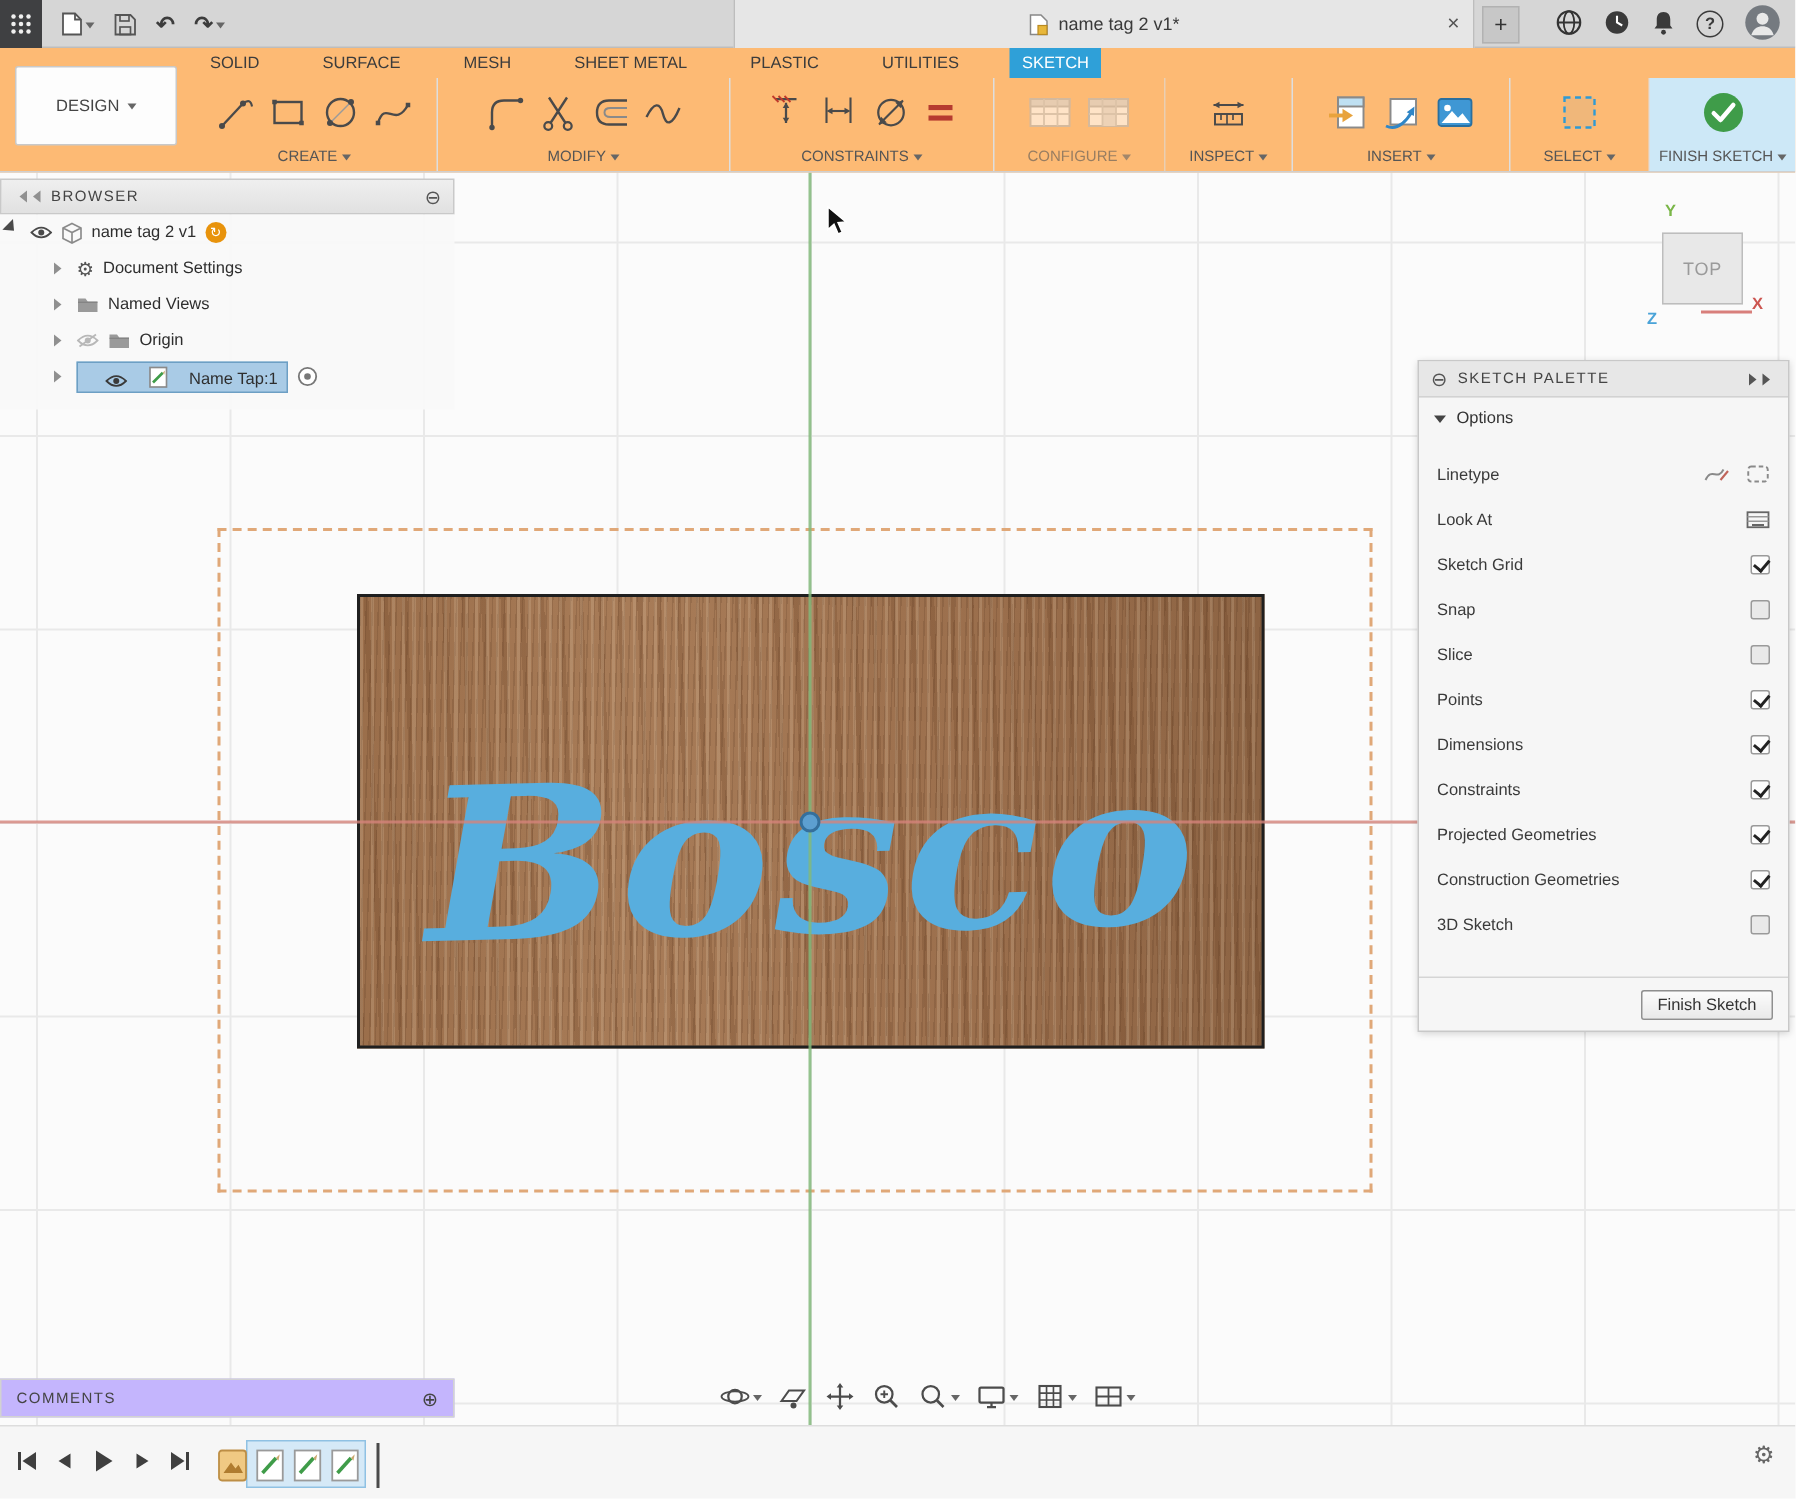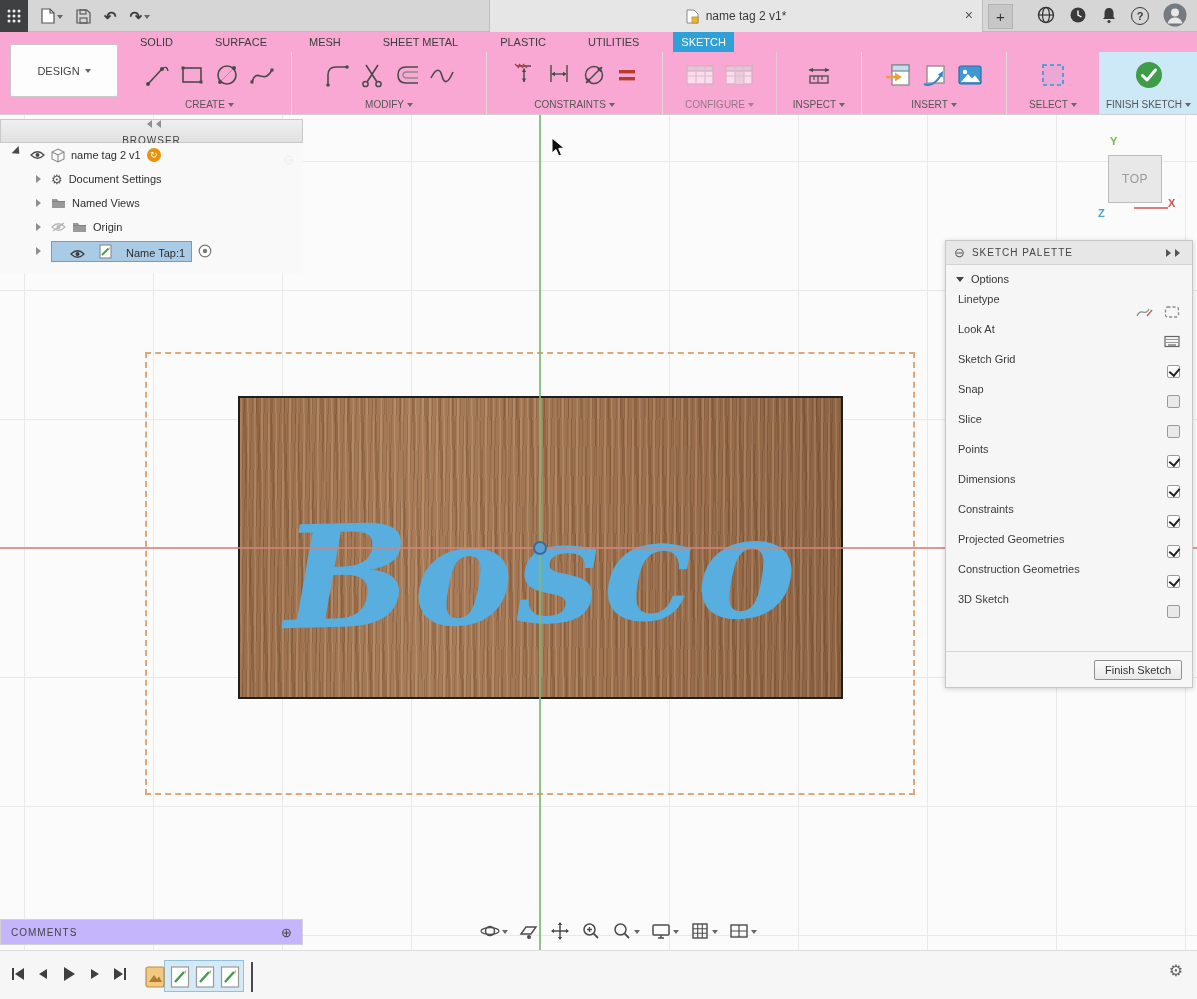--- a/index.html
+++ b/index.html
@@ -51,55 +51,55 @@
     display:flex;align-items:center;justify-content:center;gap:7px;}
   .doc-title{font-size:12px;color:#3a3a3a;}
   .doc-close{position:absolute;right:9px;top:8px;font-size:14px;color:#555;line-height:1;}
   .newtab{position:absolute;left:988px;top:4px;width:25px;height:25px;background:#c7c7c7;border:1px solid #b2b2b2;
     display:flex;align-items:center;justify-content:center;font-size:15px;color:#333;}
   .tb-right{position:absolute;right:10px;top:0;height:32px;display:flex;align-items:center;gap:14px;}
   .help-circle{width:18px;height:18px;border:1.6px solid #3a3a3a;border-radius:50%;display:flex;align-items:center;justify-content:center;
     font-size:11px;font-weight:bold;color:#3a3a3a;}
 
   
-  #ribbon{position:absolute;left:0;top:32px;width:100%;height:83px;background:#f9a8d4;border-bottom:1px solid #cfcfcf;z-index:19;}
+  #ribbon{position:absolute;left:0;top:32px;width:100%;height:83px;background:#fdba74;border-bottom:1px solid #cfcfcf;z-index:19;}
   .rtabs{position:absolute;left:132px;top:0;height:20px;display:flex;gap:26px;align-items:stretch;}
   .rtab{display:flex;align-items:center;padding:0 8px;font-size:11px;color:#3c3c3c;}
   .rtab.active{background:#2fa0d8;color:#fff;}
   .design-btn{position:absolute;left:10px;top:12px;width:108px;height:53px;background:#fdfdfd;border:1px solid #c9c9c9;border-radius:2px;
     display:flex;align-items:center;justify-content:center;gap:5px;font-size:11px;color:#444;}
   .groups{position:absolute;left:128px;top:20px;height:62px;display:flex;}
   .group{display:flex;flex-direction:column;align-items:center;padding-top:4px;border-right:1px solid #dedede;}
   .group:last-child{border-right:none;background:#cde8f7;}
   .gicons{height:38px;display:flex;align-items:center;justify-content:center;gap:9px;}
   .glabel{height:16px;margin-top:2px;display:flex;align-items:center;gap:3px;font-size:10px;color:#555;}
   .tbtn{display:flex;align-items:center;justify-content:center;}
 
   
   #browser-header{position:absolute;left:0;top:119px;width:303px;height:24px;background:linear-gradient(#efefef,#e1e1e1);
-    border:1px solid #c9c9c9;display:flex;align-items:center;padding:0 8px;gap:7px;z-index:15;flex-direction:column;}
+    border:1px solid #c9c9c9;display:flex;align-items:center;padding:0 8px;gap:7px;z-index:15;}
   .panel-title{font-size:10px;letter-spacing:1px;color:#444;}
   #browser-body{position:absolute;left:0;top:143px;width:303px;height:130px;background:rgba(249,249,249,.93);z-index:15;}
   .brow{display:flex;align-items:center;height:24px;gap:6px;}
   .brow .lbl{font-size:11px;color:#2e2e2e;}
   .tri-r{display:inline-block;width:0;height:0;border:4px solid transparent;border-left:5px solid #909090;}
   .tri-dr{display:inline-block;width:0;height:0;border:5px solid transparent;border-top:6px solid #4a4a4a;transform:rotate(-45deg);position:relative;top:-2px;}
   .badge{width:14px;height:14px;border-radius:50%;background:#e8930c;color:#fff;font-size:9px;display:flex;align-items:center;justify-content:center;line-height:1;}
   .sel-wrap{display:flex;align-items:flex-end;gap:14px;padding:2px 6px 2px 18px;}
   .sel-wrap.selected{background:#a9cbe6;border:1px solid #6d9fc4;}
 
   
   #palette{position:absolute;left:945px;top:240px;width:248px;height:448px;background:#f6f6f6;border:1px solid #c8c8c8;
     box-shadow:0 1px 5px rgba(0,0,0,.18);z-index:15;}
   .phead{height:24px;background:#e7e7e7;border-bottom:1px solid #d2d2d2;display:flex;align-items:center;padding:0 8px;gap:7px;}
   .dbl-r{display:flex;margin-left:auto;}
   .tri-r.dark{border-left-color:#555;}
   .tri-d{display:inline-block;width:0;height:0;border:4px solid transparent;border-top:5px solid #444;position:relative;top:2px;}
   .poptions{height:28px;display:flex;align-items:center;gap:7px;padding:0 10px;font-size:11px;color:#333;}
-  .prow{height:30px;display:flex;align-items:flex-start;padding:0 12px;flex-direction:column;}
+  .prow{height:30px;display:flex;align-items:flex-end;padding:0 12px;}
   .prow .plabel{font-size:11px;color:#3a3a3a;}
   .pctrl{margin-left:auto;display:flex;align-items:center;gap:10px;}
   .checkbox{width:13px;height:13px;border:1px solid #9a9a9a;border-radius:2px;background:#e9e9e9;position:relative;}
   .checkbox.on{background:#fdfdfd;}
   .checkbox.on::after{content:"";position:absolute;left:3px;top:0px;width:5px;height:8px;
     border-right:2px solid #222;border-bottom:2px solid #222;transform:rotate(40deg);}
   .pfoot{position:absolute;left:0;bottom:0;width:100%;height:36px;border-top:1px solid #d5d5d5;display:flex;align-items:center;justify-content:flex-end;padding:0 10px;}
   .finish-btn{padding:3px 10px;border:1px solid #8f8f8f;background:linear-gradient(#fcfcfc,#e9e9e9);border-radius:2px;font-size:11px;color:#333;}
 
   
@@ -535,21 +535,21 @@
 
   <div id="browser-header">
     <span style="display:flex">
         <i class="tri-r" style="transform:rotate(180deg)"></i>
         <i class="tri-r" style="transform:rotate(180deg)"></i>
       </span>
     <span class="panel-title">BROWSER</span>
     <span style="margin-left:auto;font-size:13px;color:#555;line-height:1">⊖</span>
   </div>
   <div id="browser-body">
-    <div class="brow" style="padding-left:14px">
+    <div class="brow" style="padding-left:4px">
       <i class="tri-dr"></i>
       <svg width="15" height="10" viewBox="0 0 15 10">
           <path d="M1 5 Q7.5 -1.5 14 5 Q7.5 11.5 1 5 Z" fill="none" stroke="#4a4a4a" stroke-width="1.2"></path>
           <circle cx="7.5" cy="5" r="2" fill="#4a4a4a"></circle>
         </svg>
       <svg width="14" height="15" viewBox="0 0 14 15">
           <path d="M7 1 L13 4 V11 L7 14 L1 11 V4 Z M1 4 L7 7 L13 4 M7 7 V14" fill="none" stroke="#8a8a8a" stroke-width="1.1"></path>
         </svg>
       <span class="lbl">name tag 2 v1</span>
       <span class="badge">

